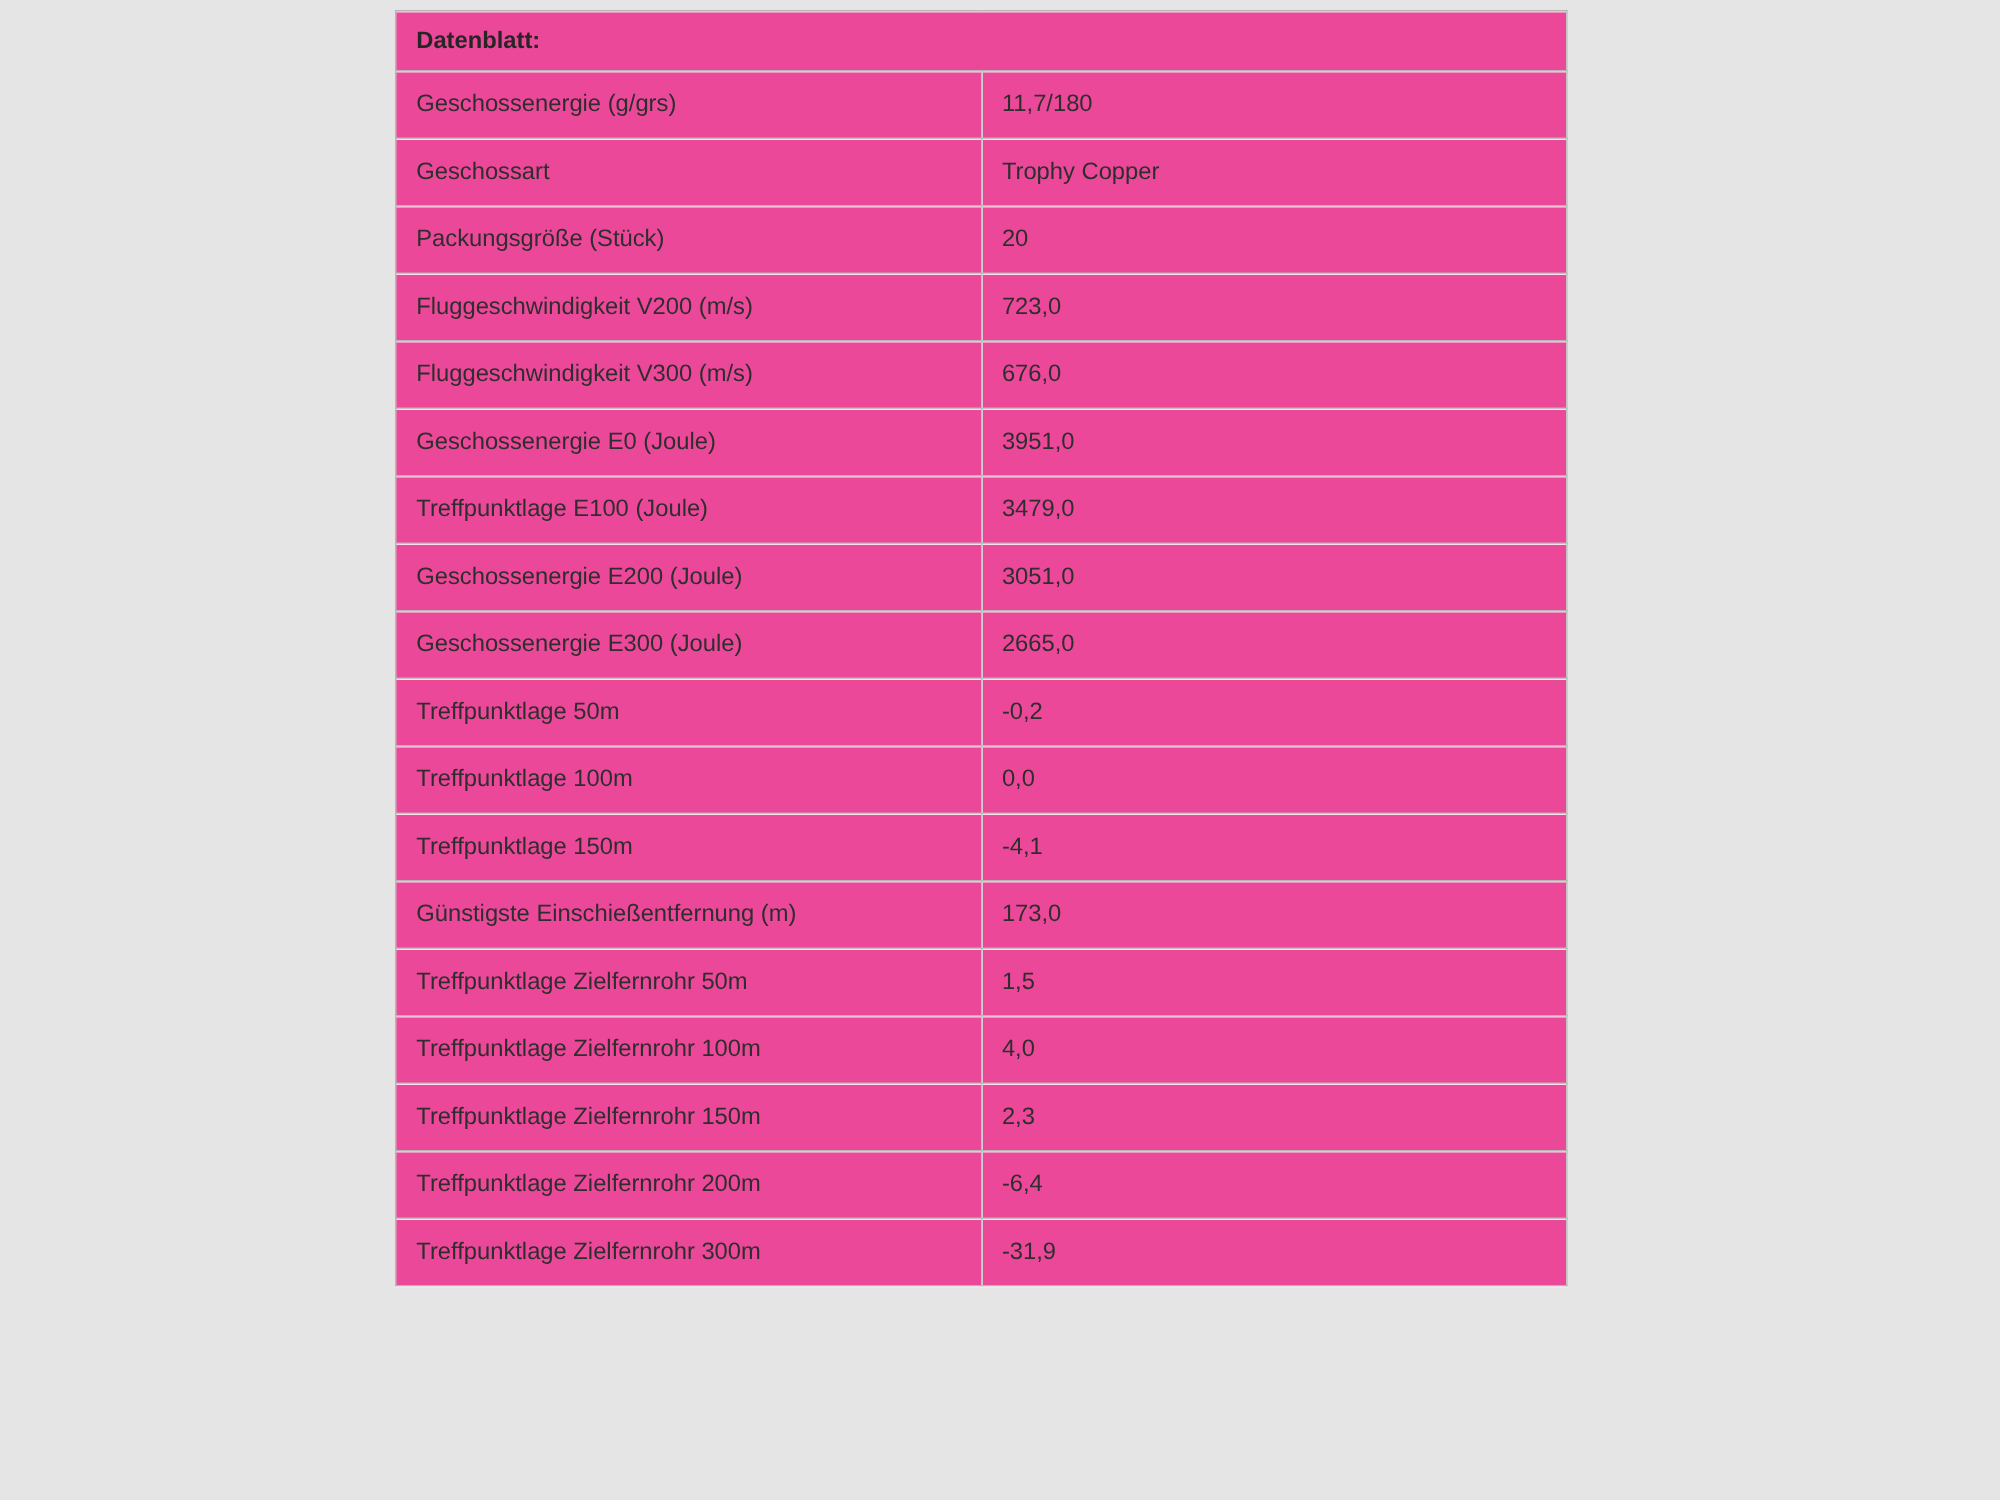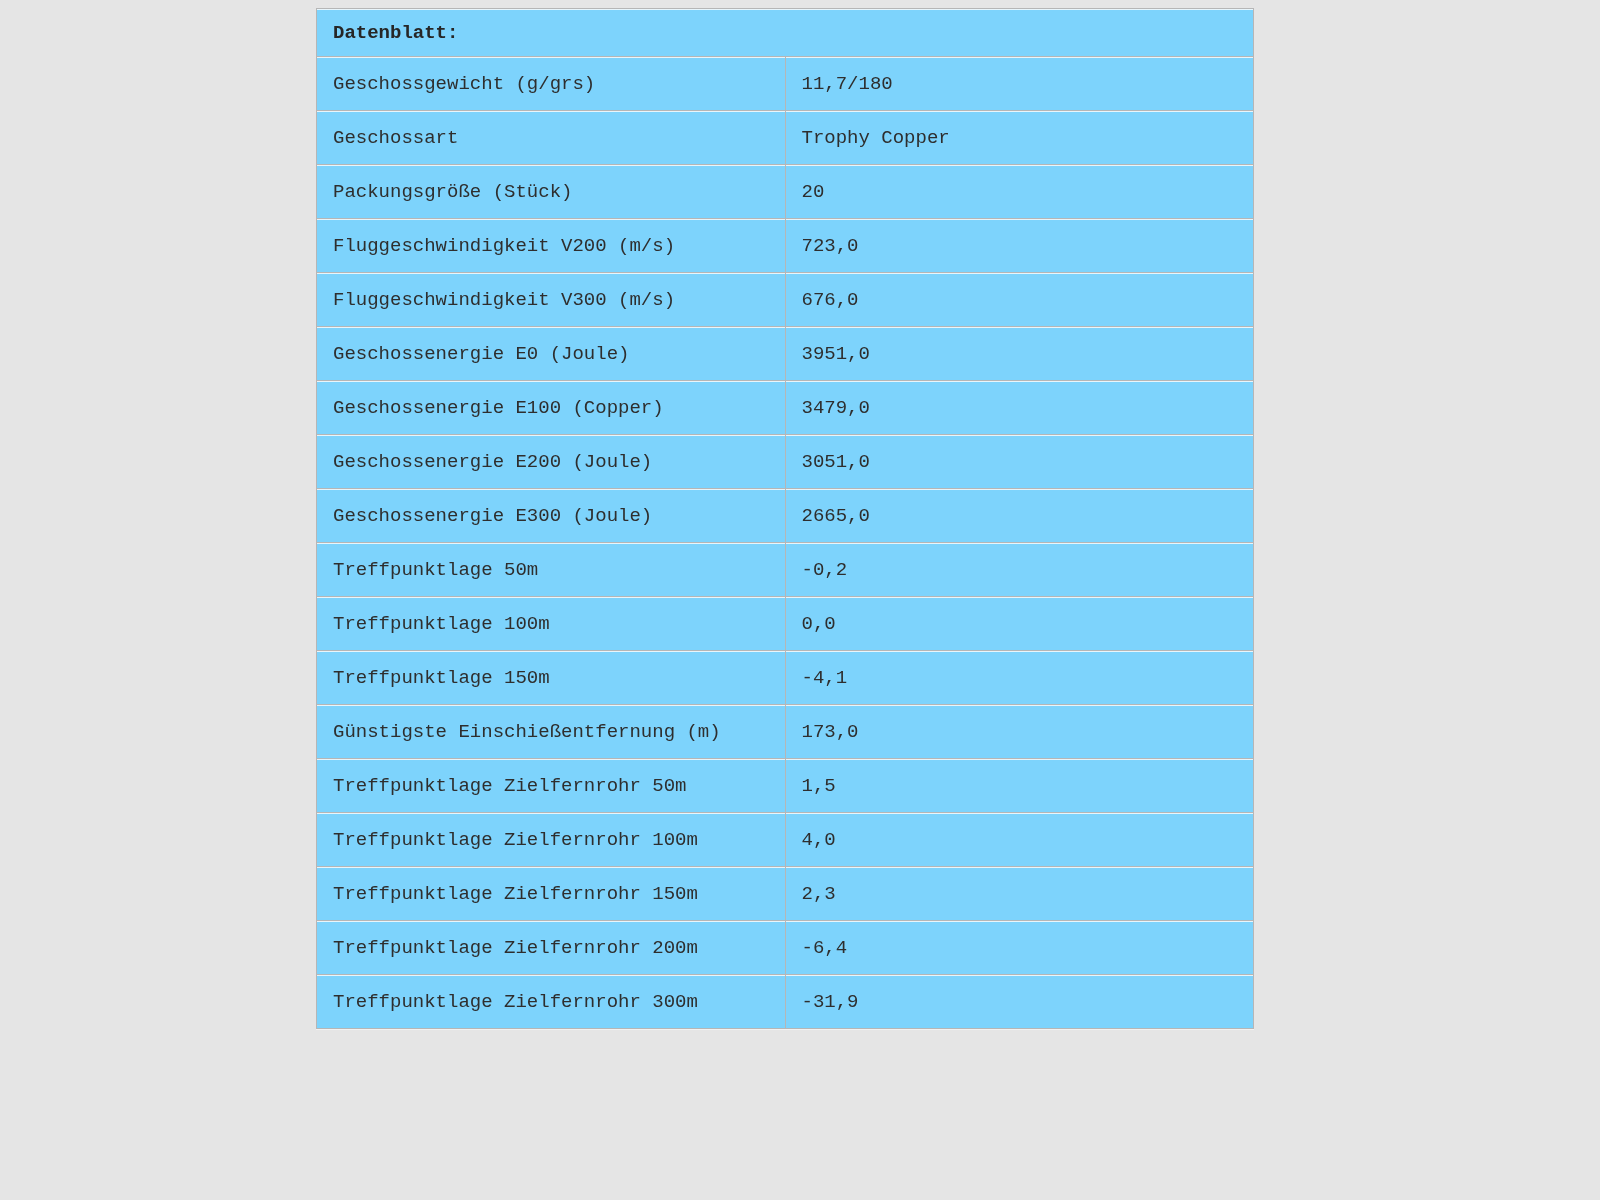--- a/index.html
+++ b/index.html
@@ -22,31 +22,30 @@
     width: 100%;
     border-collapse: collapse;
     table-layout: fixed;
     border: 1px solid #a6a6a6;
     box-shadow: 0 1px 0 #f2f2f2;
   }
   table.datasheet th,
   table.datasheet td {
     border: 1px solid #b6b6b6;
     box-shadow: inset 0 1px 0 rgba(250,250,250,0.85);
-    background: #7dd3fc;
+    background: #ec4899;
     color: #2e2e2e;
     font-size: 19px;
     font-weight: 400;
     text-align: left;
     vertical-align: middle;
     padding: 0 14px 0 16px;
     height: 54px;
     overflow: hidden;
     white-space: nowrap;
-    font-family: Liberation Mono, monospace;
   }
   table.datasheet th.title-cell {
     font-weight: 700;
     height: 48px;
     color: #262626;
   }
   col.c-label { width: 50%; }
   col.c-value { width: 50%; }
 </style>
 </head>
@@ -58,21 +57,21 @@
       <col class="c-label">
       <col class="c-value">
     </colgroup>
     <thead>
       <tr>
         <th class="title-cell" colspan="2">Datenblatt:</th>
       </tr>
     </thead>
     <tbody id="datasheet-body">
         <tr>
-          <td>Geschossgewicht (g/grs)</td>
+          <td>Geschossenergie (g/grs)</td>
           <td>11,7/180</td>
         </tr>
         <tr>
           <td>Geschossart</td>
           <td>Trophy Copper</td>
         </tr>
         <tr>
           <td>Packungsgröße (Stück)</td>
           <td>20</td>
         </tr>
@@ -82,21 +81,21 @@
         </tr>
         <tr>
           <td>Fluggeschwindigkeit V300 (m/s)</td>
           <td>676,0</td>
         </tr>
         <tr>
           <td>Geschossenergie E0 (Joule)</td>
           <td>3951,0</td>
         </tr>
         <tr>
-          <td>Geschossenergie E100 (Copper)</td>
+          <td>Treffpunktlage E100 (Joule)</td>
           <td>3479,0</td>
         </tr>
         <tr>
           <td>Geschossenergie E200 (Joule)</td>
           <td>3051,0</td>
         </tr>
         <tr>
           <td>Geschossenergie E300 (Joule)</td>
           <td>2665,0</td>
         </tr>

